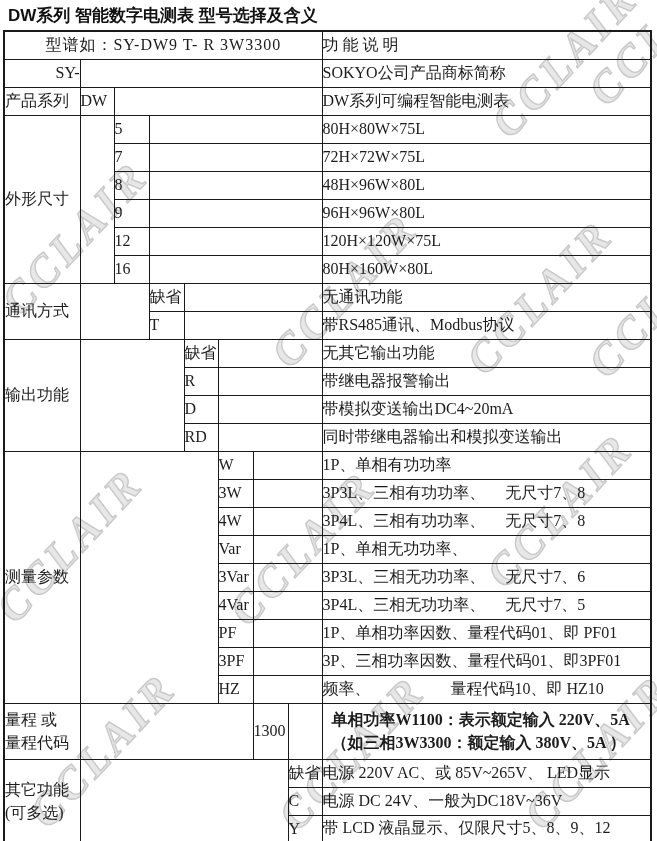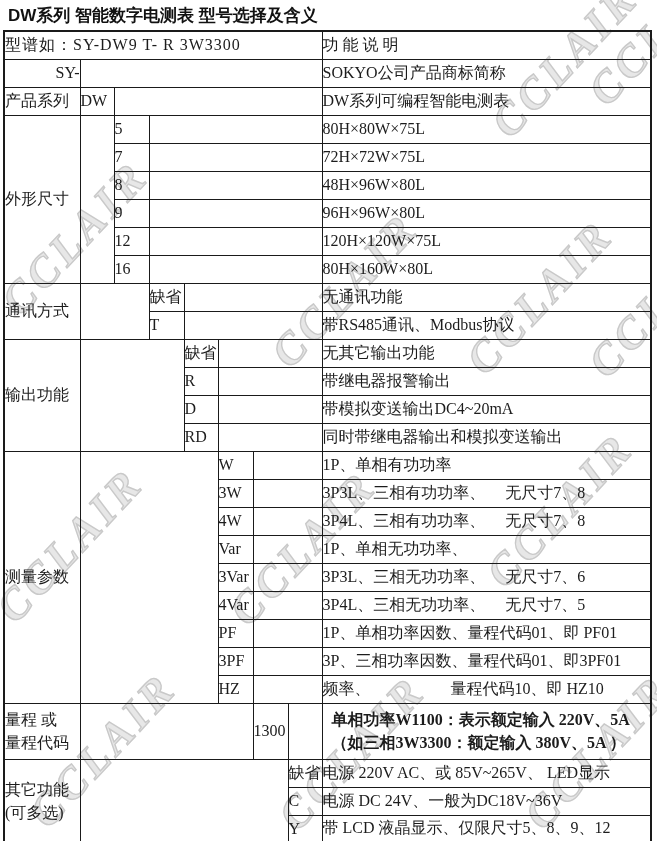--- a/index.html
+++ b/index.html
@@ -14,21 +14,21 @@
   table.spec{position:relative;z-index:1;margin-left:3px;border-collapse:collapse;table-layout:fixed;
              width:647px;background:transparent;border:2px solid #1a1a1a;}
   table.spec td{border:1px solid #1a1a1a;padding:0;vertical-align:middle;font-size:16px;
                 overflow:hidden;white-space:nowrap;background:transparent;}
   tr.r{height:28px;}
   tr.tall{height:56px;}
   td.center{text-align:left;}
   td.code{font-size:15px;}
   td.desc{text-align:left;padding-left:9px;}
   td.labelL{text-align:right;padding-left:8px;}
-  td.model{text-align:left;padding-left:34px;letter-spacing:1px;font-size:16px;}
+  td.model{text-align:center;padding-left:34px;letter-spacing:1px;font-size:16px;}
   td.two{font-size:15px;line-height:1.45;padding-left:6px;}
   td.desc.two{padding-left:9px;font-weight:bold;}
 </style>
 </head>
 <body>
 
 <div class="page">
 
   <div class="wm" style="left:565px;top:60px;">CCLAIR</div>
   <div class="wm" style="left:662px;top:28px;">CCLAIR</div>

